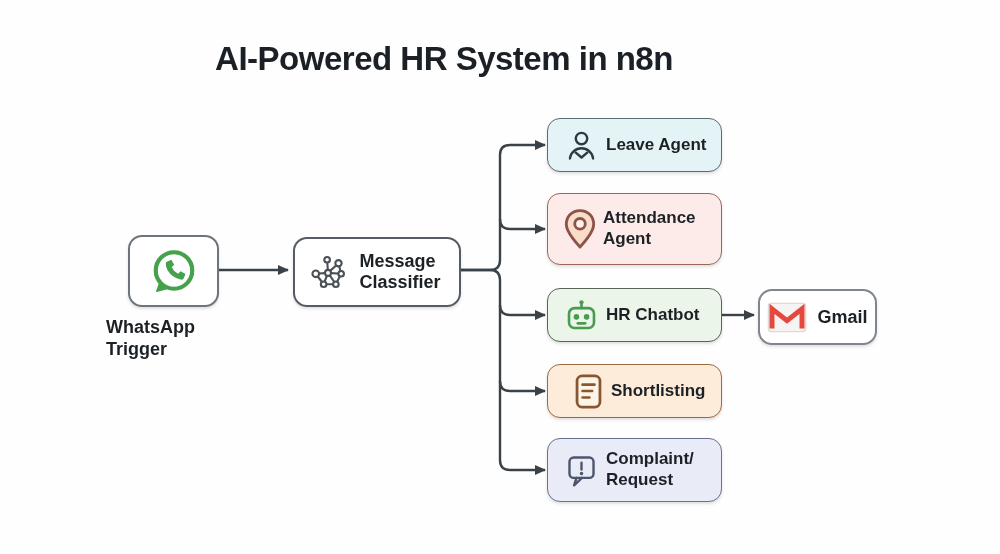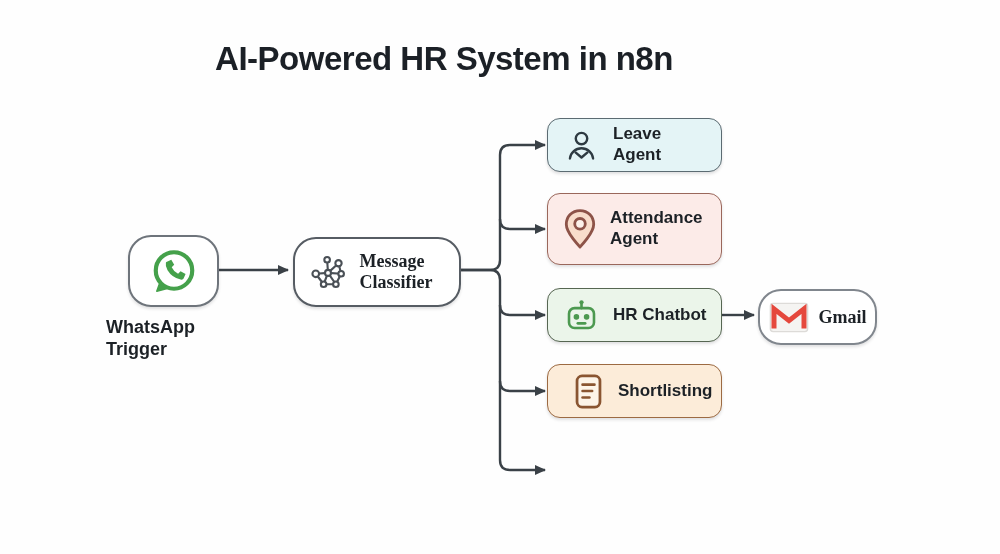--- a/index.html
+++ b/index.html
@@ -6,34 +6,34 @@
   .canvas{
     position:relative;width:1000px;height:554px;background:#fefefe;overflow:hidden;
     font-family:"Liberation Sans",sans-serif;color:#1c2126;
   }
   .title{
     position:absolute;left:0;top:40px;width:888px;margin:0;text-align:center;
     font-size:33px;font-weight:bold;letter-spacing:-0.5px;color:#1b2026;
   }
   .edges{position:absolute;left:0;top:0;width:1000px;height:554px;pointer-events:none;}
   .node{
-    position:absolute;background:#ffffff;border:2px solid #6e747b;border-radius:23px;
-    box-shadow:0 2px 3px rgba(40,45,50,0.14);display:flex;align-items:center;justify-content:center;font-family:Liberation Serif, serif;
+    position:absolute;background:#ffffff;border:2px solid #6e747b;border-radius:14px;
+    box-shadow:0 2px 3px rgba(40,45,50,0.14);display:flex;align-items:center;justify-content:center;
   }
   .trigger-box{left:128px;top:235px;width:87px;height:68px;}
   .trigger-label{
     position:absolute;left:106px;top:316px;width:131px;text-align:left;
     font-size:18px;font-weight:bold;line-height:1.24;color:#1c2126;
   }
   .classifier-box{left:293px;top:237px;width:164px;height:66px;border-color:#565c63;gap:11px;}
   .classifier-box .node-label{font-size:18px;font-weight:bold;line-height:1.18;width:88px;}
   .branch{
     position:absolute;left:547px;width:175px;border-radius:13px;border:1.8px solid;
     box-shadow:0 2px 3px rgba(40,45,50,0.14);display:flex;align-items:center;
-    padding:0 8px 0 15px;box-sizing:border-box;gap:13px;
+    padding:0 8px 0 15px;box-sizing:border-box;gap:6px;
   }
   .branch .branch-label{font-size:17px;font-weight:bold;line-height:1.22;color:#1c2126;}
   .b0{top:118px;height:54px;background:#e4f4f6;border-color:#5b6b72;}
   .b1{top:193px;height:72px;background:#fcebe8;border-color:#9a675b;}
   .b2{top:288px;height:54px;background:#ebf5ea;border-color:#566652;}
   .b3{top:364px;height:54px;background:#fcecd9;border-color:#9c6a42;padding-left:24px;}
   .b4{top:438px;height:64px;background:#e9ebf7;border-color:#687094;}
   .gmail-box{left:758px;top:289px;width:115px;height:52px;gap:10px;border-color:#80868d;}
   .gmail-box .node-label{font-size:18px;font-weight:bold;}
   .icon{flex:0 0 auto;display:block;}
@@ -127,20 +127,31 @@
       <rect x="5.5" y="3" width="25" height="34" rx="5.5" fill="#fdf4e8" stroke="#8a5531" stroke-width="3"></rect>
       <g stroke="#8a5531" stroke-width="2.8" stroke-linecap="round">
         <line x1="11.5" y1="12.5" x2="24.5" y2="12.5"></line>
         <line x1="11.5" y1="19.5" x2="22" y2="19.5"></line>
         <line x1="11.5" y1="26.5" x2="19" y2="26.5"></line>
       </g>
     </svg>
     <span class="branch-label">Shortlisting</span>
   </div>
 
+  <div class="branch b4">
+    <svg class="icon" width="37" height="37" viewBox="0 0 40 40">
+      <g stroke="#4d566e" stroke-width="2.6" fill="none" stroke-linecap="round" stroke-linejoin="round">
+        <rect x="7" y="6" width="26" height="22" rx="4.5"></rect>
+        <path d="M14.5,28 L12,36 L20.5,28"></path>
+        <line x1="20" y1="11.5" x2="20" y2="19"></line>
+      </g>
+      <circle cx="20" cy="23.2" r="1.9" fill="#4d566e"></circle>
+    </svg>
+    <span class="branch-label">Complaint/ Request</span>
+  </div>
 
   <div class="node gmail-box">
     <svg class="icon" width="40" height="31" viewBox="0 0 44 34">
       <rect x="1.5" y="1.5" width="41" height="31" rx="3" fill="#f5f4f2" stroke="#dddbd8" stroke-width="1.5"></rect>
       <path d="M5.5,29 V7.5 L22,20.5 L38.5,7.5 V29" fill="none" stroke="#e5483d" stroke-width="5.5" stroke-linejoin="miter"></path>
     </svg>
     <span class="node-label">Gmail</span>
   </div>
 
 </div>

